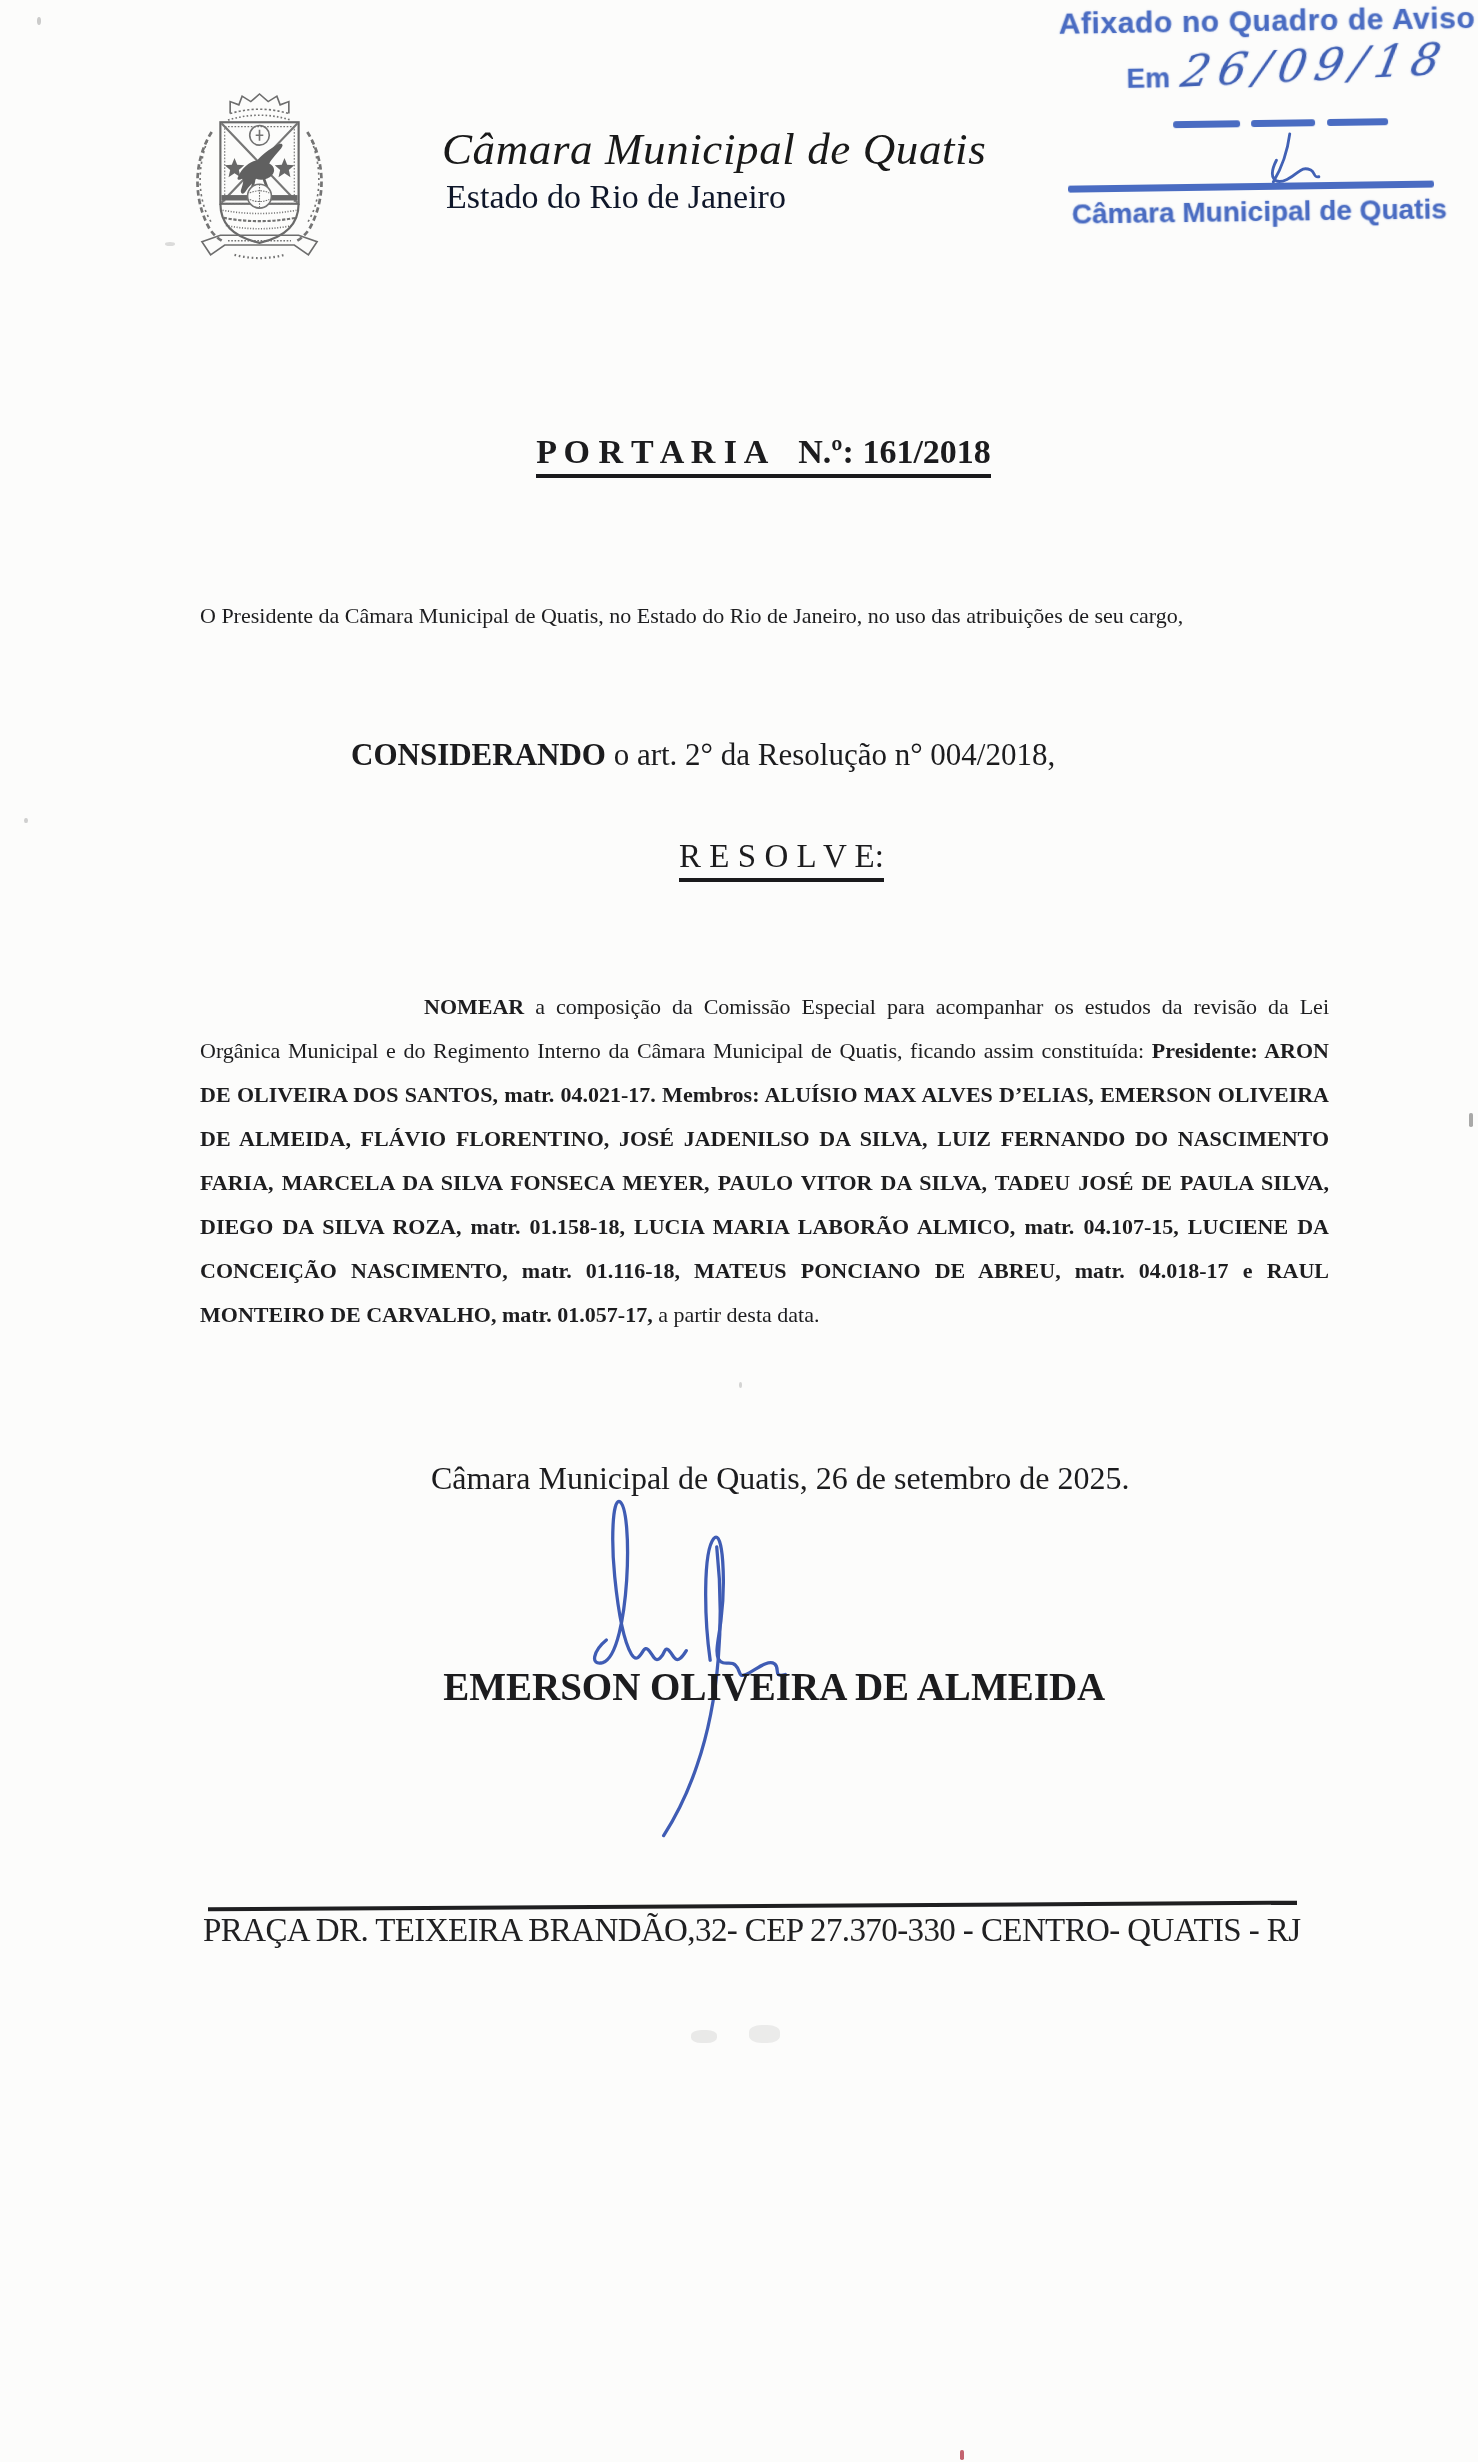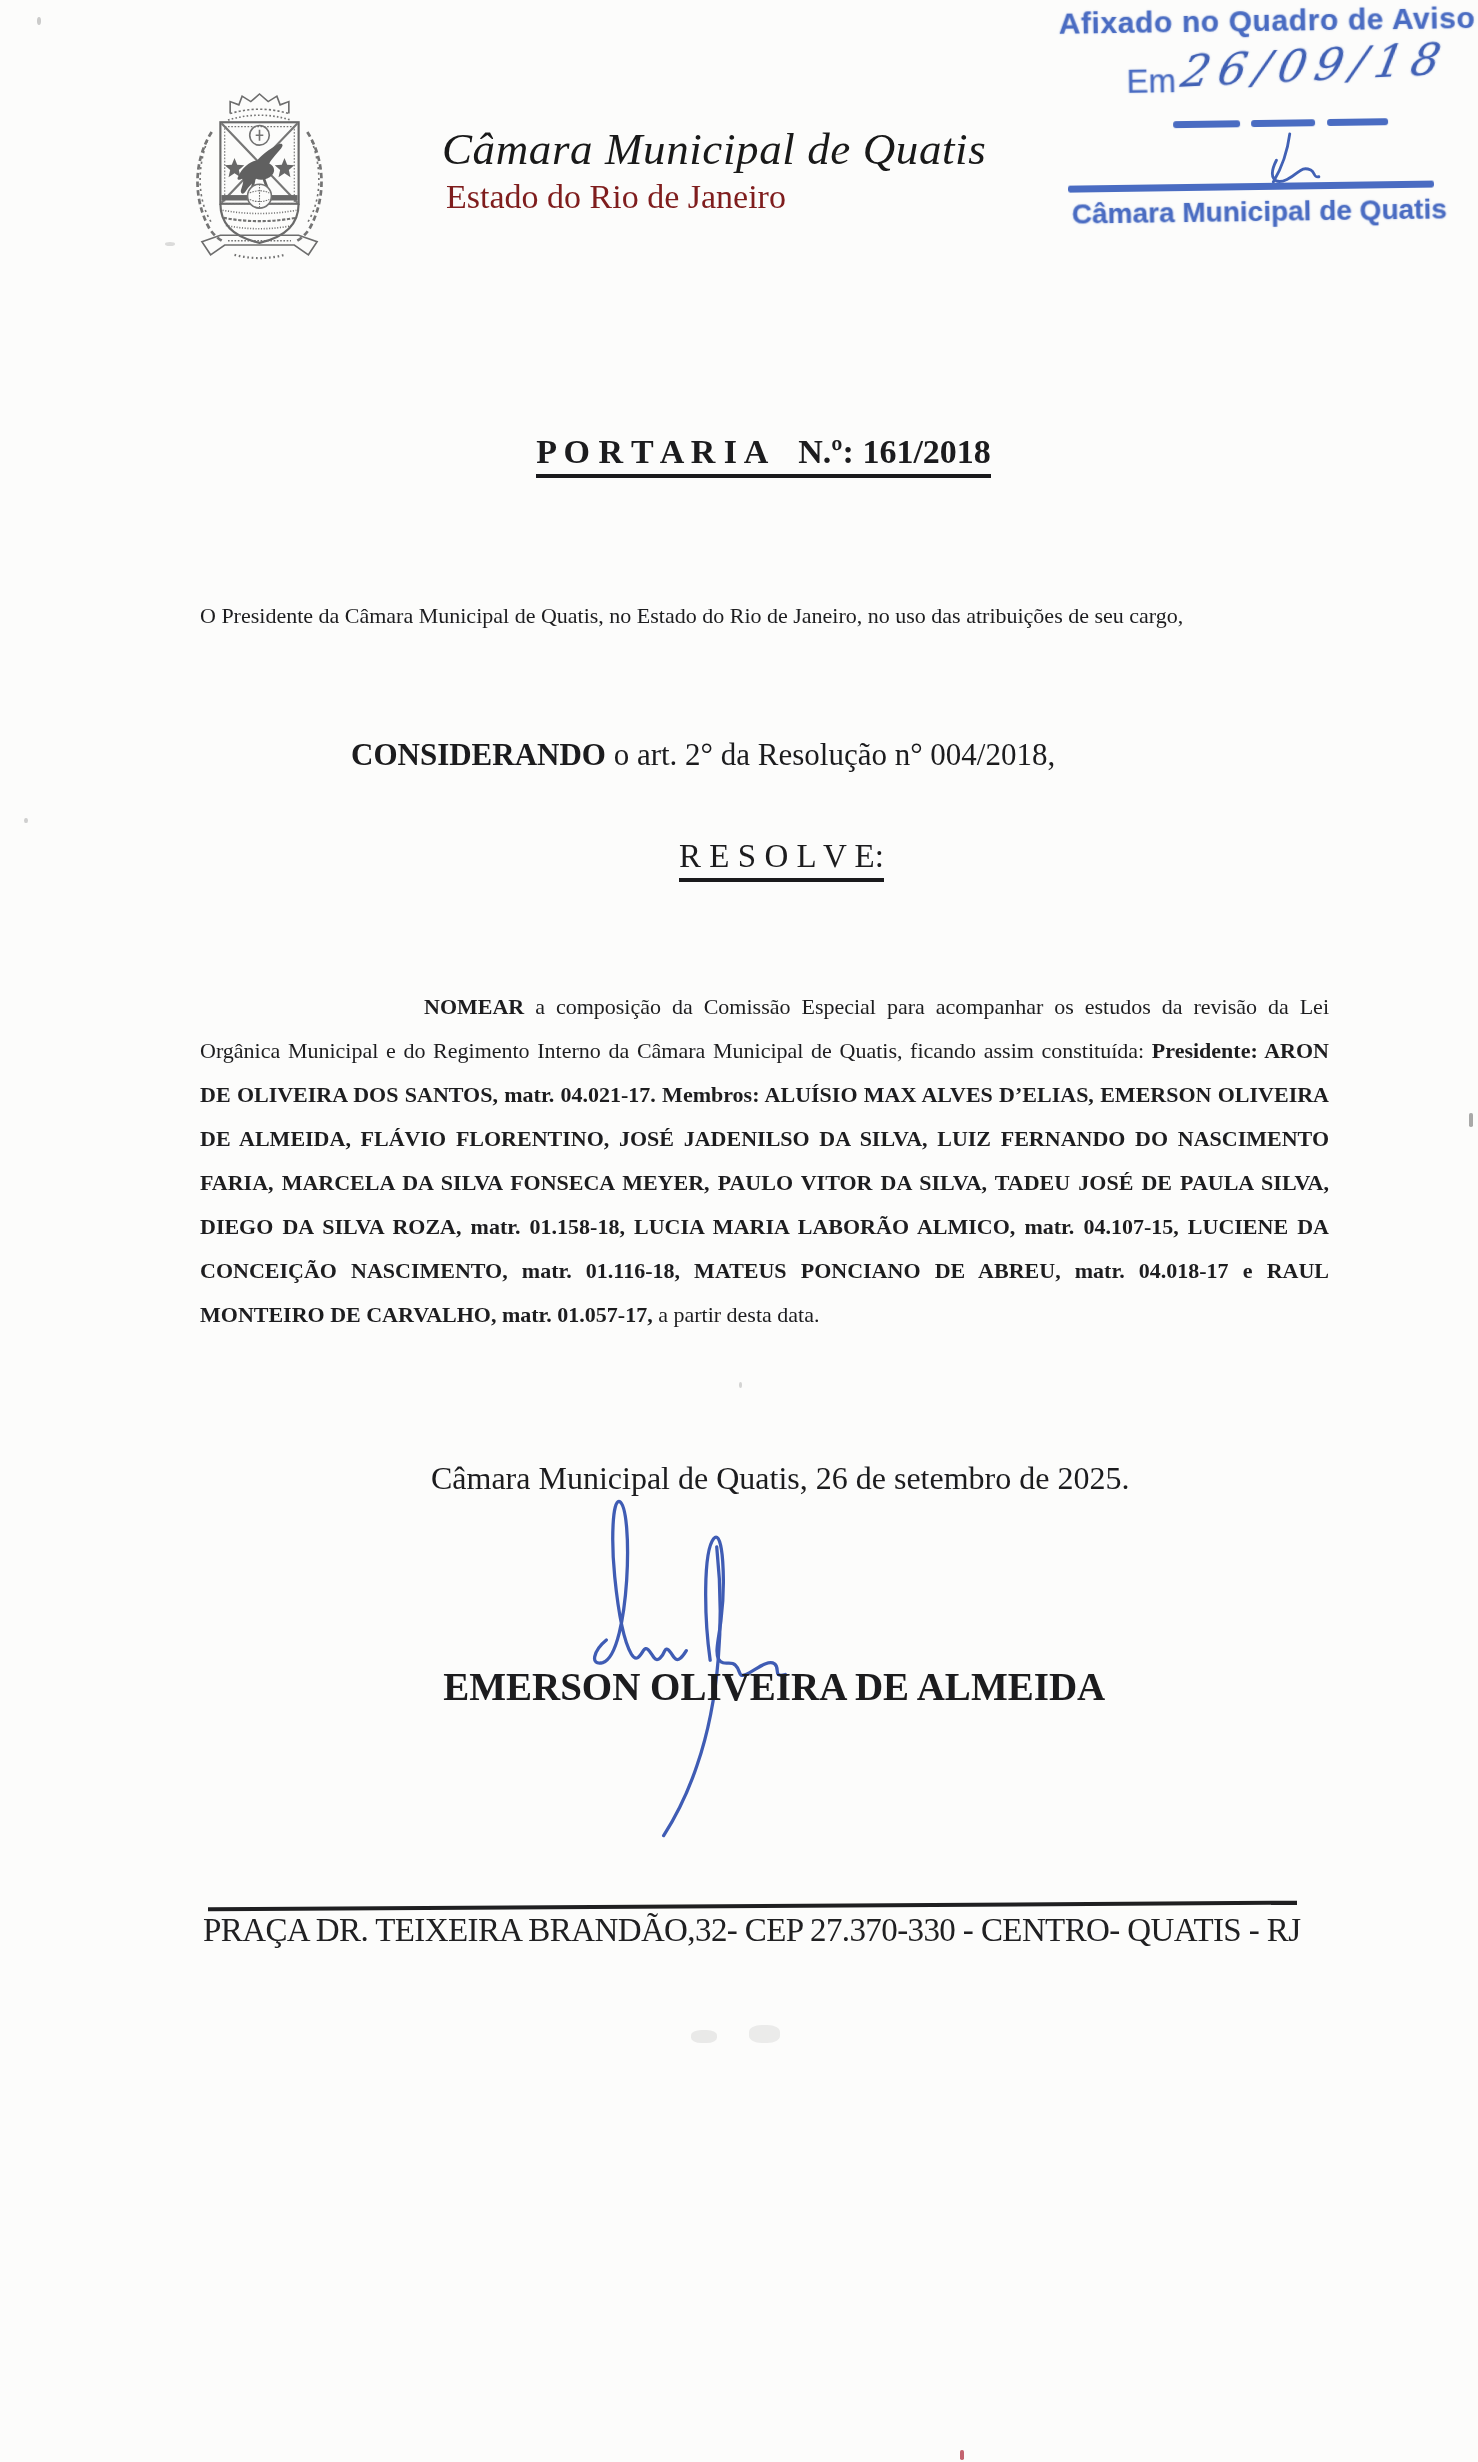--- a/index.html
+++ b/index.html
@@ -14,33 +14,33 @@
   }
   
   .emblem{position:absolute;left:178px;top:87px;width:163px;height:177px;opacity:.82;}
   .org-name{
     position:absolute;left:442px;top:123px;
     font-style:italic;font-size:45px;letter-spacing:0.6px;color:#191919;
     white-space:nowrap;
   }
   .org-sub{
     position:absolute;left:446px;top:178px;
-    font-size:34px;color:#7f1d1d;white-space:nowrap;
+    font-size:34px;color:#0f172a;white-space:nowrap;
   }
   
   .stamp{
     position:absolute;left:1060px;top:3.6px;width:396px;
     color:var(--stamp-blue,#4a6cc2);
     font-family:"Liberation Sans","DejaVu Sans",sans-serif;
     transform:rotate(-.8deg);
     text-shadow:0 0 1.8px rgba(74,108,194,.45);
   }
   .stamp-l1{font-size:30px;font-weight:bold;text-align:center;white-space:nowrap;letter-spacing:0.6px;filter:blur(0.2px);}
   .stamp-row2{position:relative;height:89px;margin-top:6px;}
-  .stamp-em{position:absolute;left:67px;top:16.7px;font-size:33px;font-weight:normal;filter:blur(0.2px);}
+  .stamp-em{position:absolute;left:67px;top:16.7px;font-size:28px;font-weight:bold;filter:blur(0.2px);}
   .stamp-date{
     position:absolute;left:124px;top:-3.6px;
     font-family:"DejaVu Serif","Liberation Serif",serif;
     font-style:italic;font-size:44px;letter-spacing:8.3px;
     color:var(--ink-blue,#4161b5);
     transform:skewX(-14deg) rotate(-2deg);
     white-space:nowrap;filter:blur(0.2px);
   }
   .stamp-underlines{position:absolute;left:113px;top:76px;display:flex;gap:11.3px;}
   .stamp-underlines i{display:block;height:6.6px;background:var(--stamp-blue,#4a6cc2);border-radius:3px;filter:blur(0.4px);}

